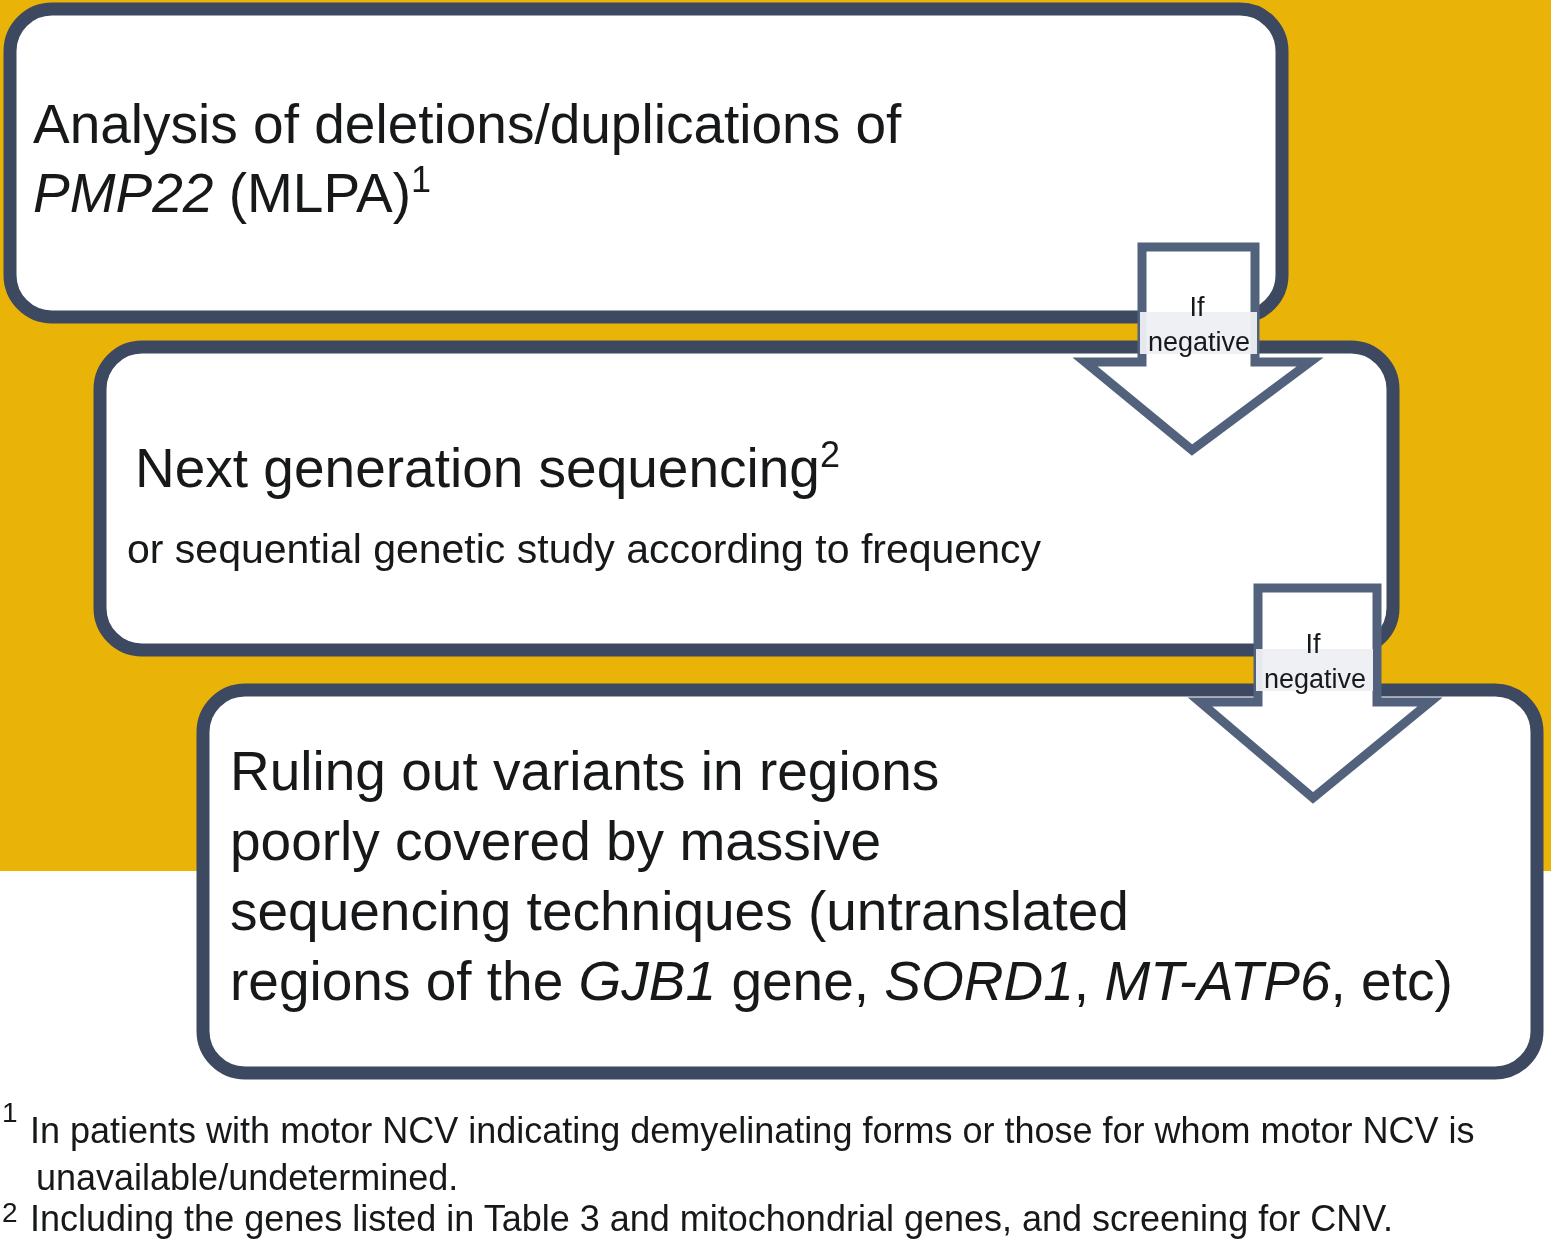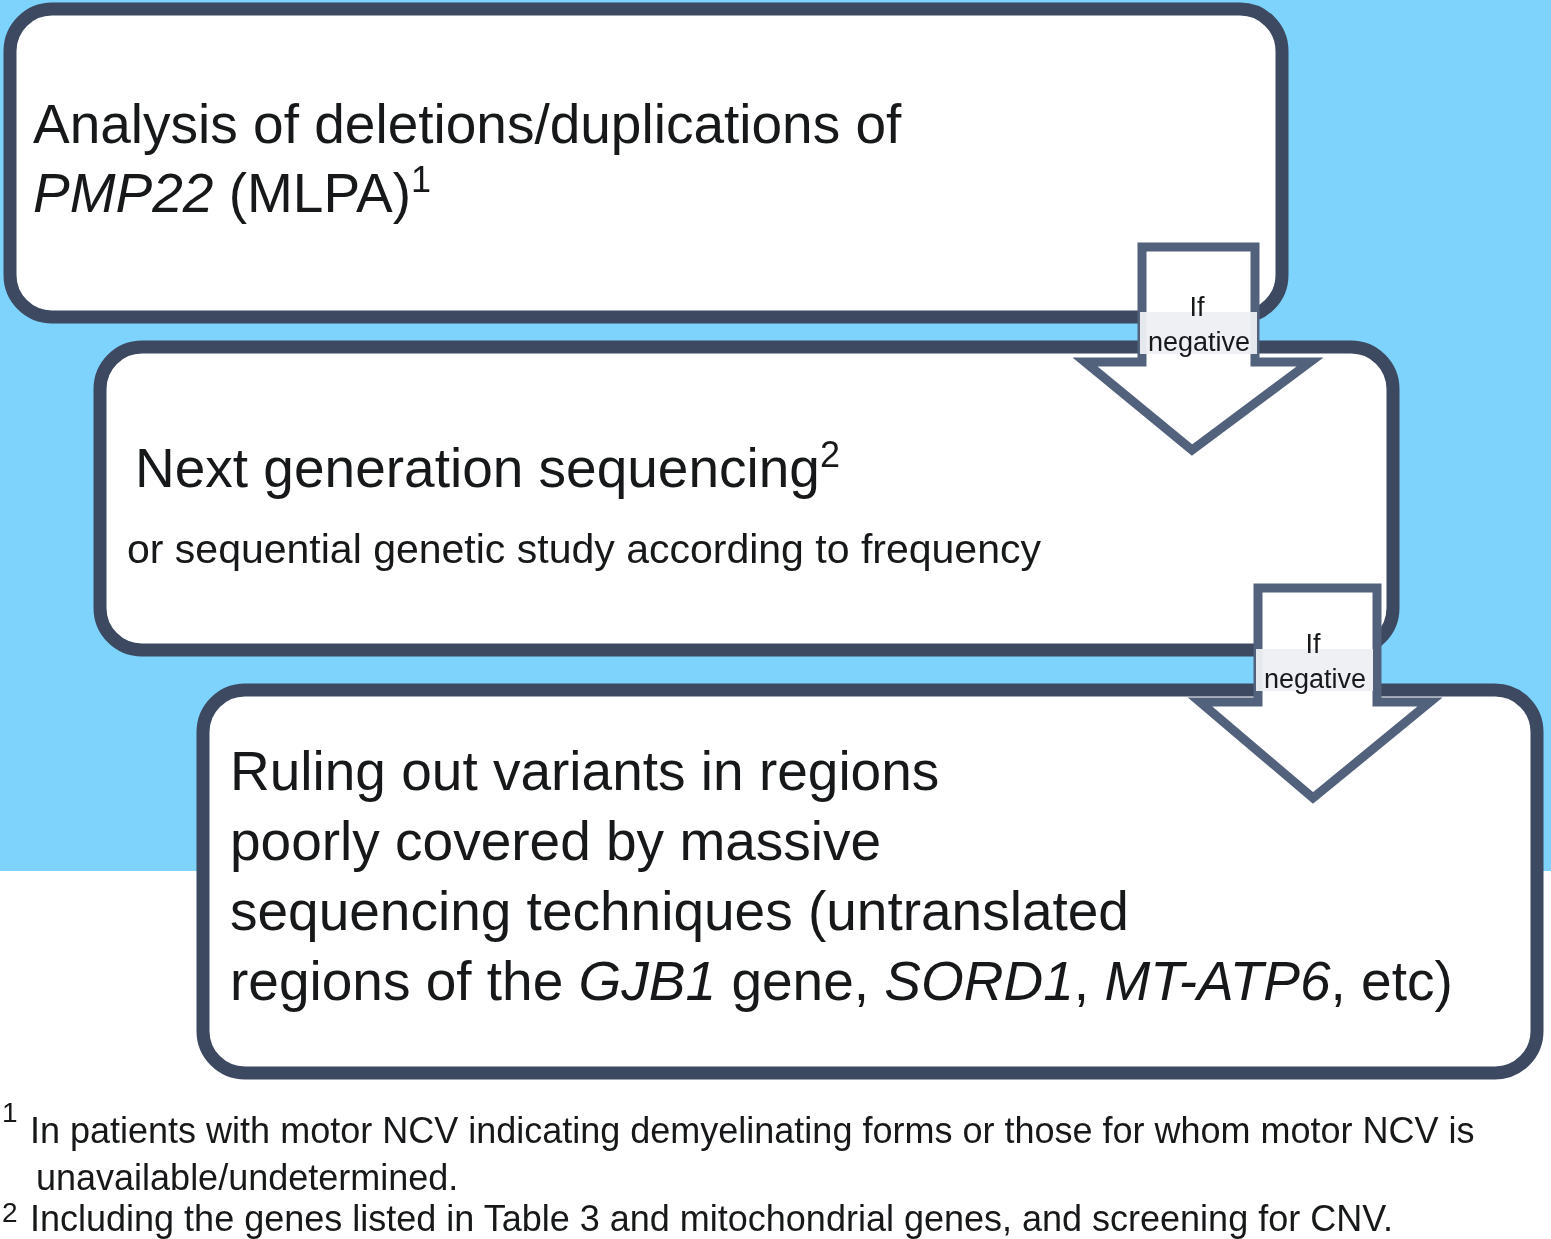--- a/index.html
+++ b/index.html
@@ -7,21 +7,21 @@
     padding: 0;
     background: #ffffff;
     width: 1551px;
     height: 1239px;
     overflow: hidden;
   }
   .stage {
     position: relative;
     width: 1551px;
     height: 871px;
-    background: #7dd3fc;
+    background: #eab308;
   }
   svg {
     display: block;
     font-family: "Liberation Sans", sans-serif;
   }
   .box {
     fill: #ffffff;
     stroke-width: 13px;
   }
   .arrow {

